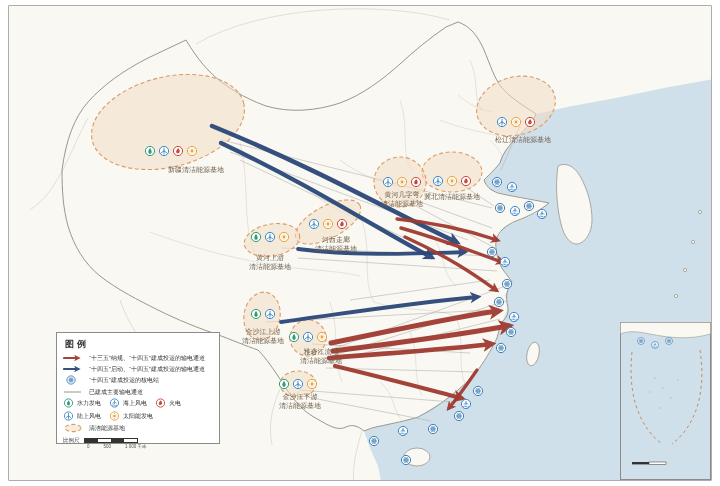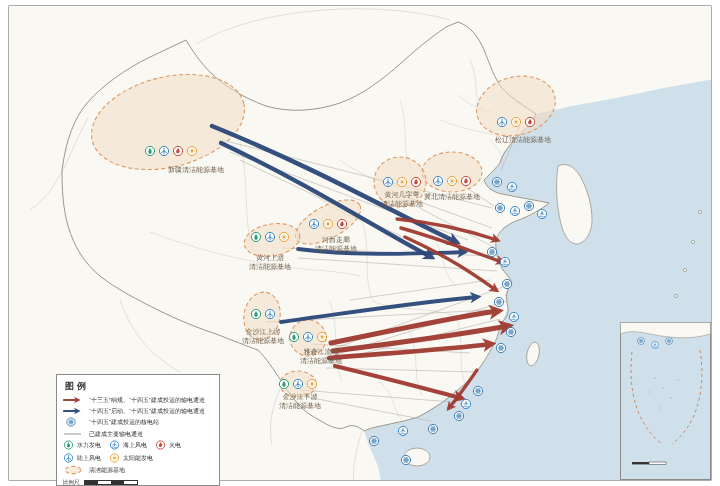--- a/index.html
+++ b/index.html
@@ -21,21 +21,21 @@
   .arrow-blue{fill:none;stroke:var(--arrow-blue);stroke-linecap:round;opacity:.95;}
   .mk-red{fill:var(--arrow-red);}
   .mk-blue{fill:var(--arrow-blue);}
   .maplabel{font:7px "Liberation Sans",sans-serif;fill:var(--label);text-anchor:middle;}
   .nine-dash{fill:none;stroke:#c98a5e;stroke-width:1;stroke-dasharray:3 3;}
   .inset-box{fill:var(--sea);stroke:#8a8a8a;stroke-width:1;}
   .isle{fill:#b9cdd9;}
 
   
   .legend{position:absolute;left:56px;top:332px;width:164px;height:112px;background:#ffffff;
-          border:1px solid #8b8b8b;padding:5px 6px;box-sizing:border-box;color:#333;margin-top:42px;}
+          border:1px solid #8b8b8b;padding:5px 6px;box-sizing:border-box;color:#333;}
   .legend-title{font-size:9px;font-weight:bold;letter-spacing:3px;margin:0 0 3px 2px;}
   .lrow{display:flex;align-items:center;gap:4px;margin:2.5px 0;font-size:6px;white-space:nowrap;line-height:8px;}
   .lrow .lsym{flex:0 0 auto;}
   .lrow.types{gap:3px;}
   .lrow.types span{margin-right:5px;}
   .scale{margin-top:4px;display:flex;align-items:center;gap:4px;}
   .scale-title{font-size:5.5px;}
   .bar{display:flex;height:3px;border:0.5px solid #333;}
   .bar i{display:block;width:13px;height:3px;background:#333;}
   .bar i.w{background:#fff;}

